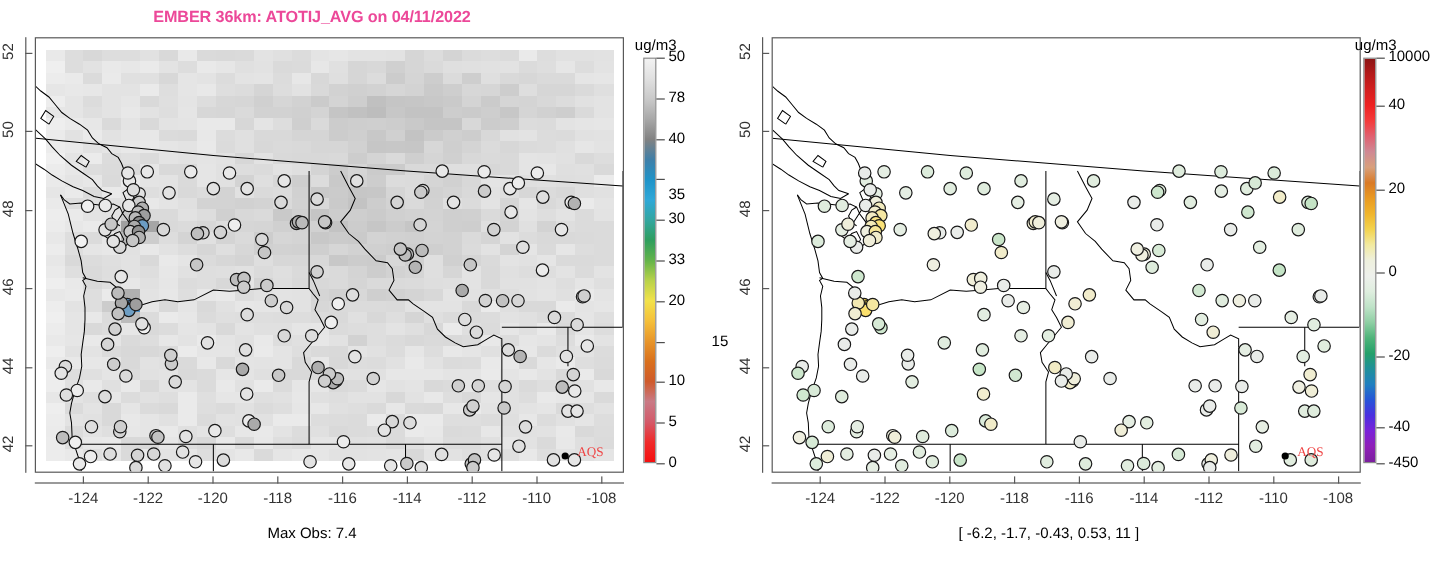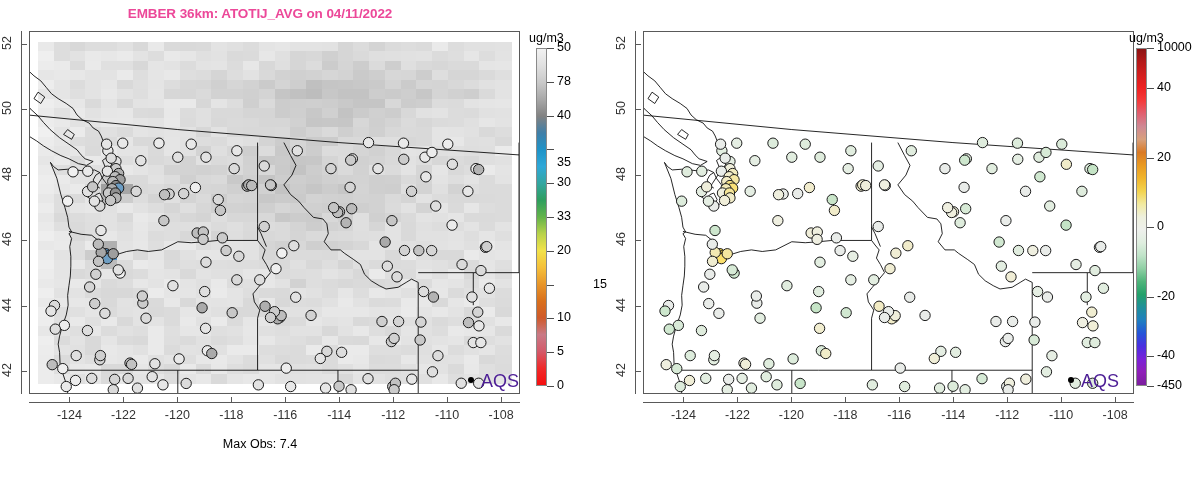--- a/index.html
+++ b/index.html
@@ -59,21 +59,21 @@
   .cb-strip{
     position:absolute;width:11px;border:1px solid #8a8a8a;box-sizing:border-box;
   }
   .cb-tick{position:absolute;background:#4d4d4d;height:1px;width:7px;}
   .cb-lab{position:absolute;font-size:12.5px;color:#000;white-space:nowrap;}
 
   
   .aqs-dot{
     position:absolute;width:6px;height:6px;border-radius:50%;background:#000;
   }
-  .aqs-text{position:absolute;font-size:18px;color:#4c1d95;}
+  .aqs-text{position:absolute;font-size:11px;color:#ef4444;font-family:Liberation Serif, serif;}
 
   svg{display:block;}
   .pt{stroke:#1a1a1a;stroke-width:1;}
 </style>
 </head>
 <body>
 
 <div class="panel" id="panel-left">
   <div class="panel-title">EMBER 36km: ATOTIJ_AVG on 04/11/2022</div>
 
@@ -1720,14 +1720,15 @@
         <div class="cb-lab" style="left:557px;top:348px;">-40</div>
         <div class="cb-tick" style="left:547px;top:386px;"></div>
         <div class="cb-lab" style="left:557px;top:378px;">-450</div>
       </div>
   </div>
 
   <div class="aqs-dot" style="left:468px;top:377px;"></div>
   <div class="aqs-text" style="left:481px;top:371px;">AQS</div>
 
   <div class="caption" style="top:437px;">
+    <span class="l2">[ -6.2,  -1.7,  -0.43,  0.53,  11 ]</span>
   </div>
 </div>
 
 </body></html>

